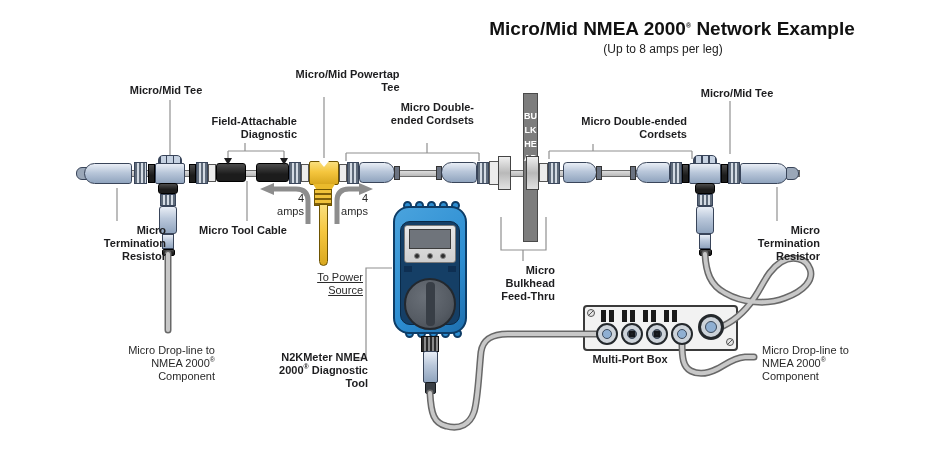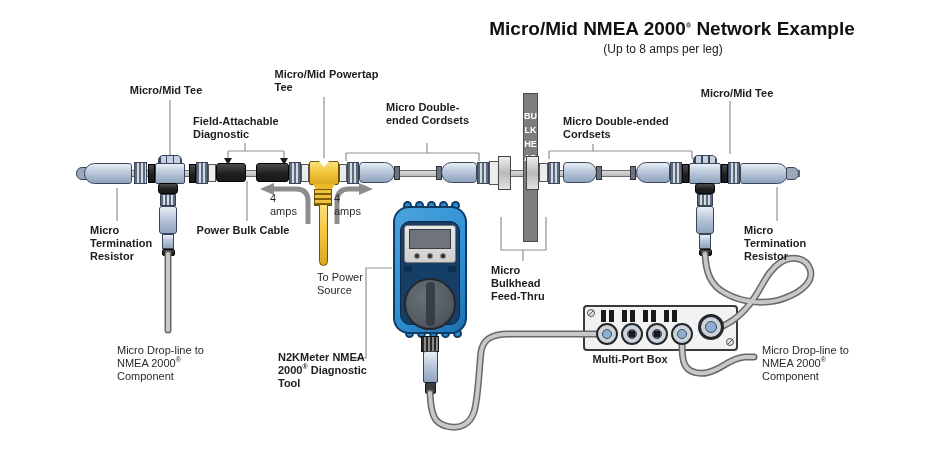--- a/index.html
+++ b/index.html
@@ -10,21 +10,21 @@
   body{background:#fff;font-family:"Liberation Sans",sans-serif;}
   .canvas{position:relative;width:950px;height:453px;background:#fff;overflow:hidden;}
   .c{position:absolute;}
   .steel{background:linear-gradient(#e9eef6,var(--connector-steel) 45%,#90a4be);border:1px solid #39455a;}
   .knurl{background:repeating-linear-gradient(90deg,#5f6b7a 0 2px,#d4dbe4 2px 4px);border:1px solid #39455a;}
   .kdark{background:repeating-linear-gradient(90deg,#2a2a2a 0 2px,#8a8a8a 2px 4px);border:1px solid #111;}
   .blackp{background:linear-gradient(#4c4c4c,var(--black-part) 60%);border:1px solid #000;}
   .whiter{background:#ececec;border:1px solid #555;}
   .yellow{background:linear-gradient(#fadf7d,var(--powertap-yellow) 45%,#d9a81f);border:1px solid #6e5300;}
   .crown{background:repeating-linear-gradient(90deg,#39455a 0 1.5px,#c6d2e2 1.5px 7px);border:1px solid #39455a;border-radius:5px 5px 0 0;}
-  .lbl{position:absolute;font-size:11px;line-height:13px;font-weight:bold;color:var(--ink);text-align:left;transform:translateX(-50%);}
+  .lbl{position:absolute;font-size:11px;line-height:13px;font-weight:bold;color:var(--ink);text-align:right;transform:translateX(-50%);}
   .lbl.rg{font-weight:normal;color:#2a2a2a;}
   .lbl.la{transform:none;text-align:left;}
   sup.reg{font-size:7px;vertical-align:super;line-height:0;}
   .title{position:absolute;left:672px;top:18px;transform:translateX(-50%);font-size:19px;font-weight:bold;color:#111;white-space:nowrap;}
   .subtitle{position:absolute;left:663px;top:42px;transform:translateX(-50%);font-size:12px;color:#222;}
   .bktext{position:absolute;inset:0;padding-top:15px;font-size:9px;line-height:14px;font-weight:bold;color:#fff;text-align:center;word-break:break-all;}
   .port{position:absolute;width:22px;height:22px;border-radius:50%;border:2px solid #24282c;background:#cdd3da;}
   .port .in{position:absolute;inset:4px;border-radius:50%;background:#8fafd2;border:1px solid #3c4a5c;}
   .port.pins .in{background:
     radial-gradient(circle at 30% 30%,#14161a 1.5px,transparent 2px),
@@ -204,24 +204,24 @@
       <div class="in"></div>
     </div>
 
   <div class="lbl" style="left:166px;top:84px;white-space:nowrap;">Micro/Mid Tee</div>
   <div class="lbl" style="left:245px;top:115px;width:104px;">Field-Attachable Diagnostic</div>
   <div class="lbl" style="left:337px;top:68px;width:125px;">Micro/Mid Powertap Tee</div>
   <div class="lbl" style="left:430px;top:101px;width:88px;">Micro Double-ended Cordsets</div>
   <div class="lbl" style="left:625px;top:115px;width:124px;">Micro Double-ended Cordsets</div>
   <div class="lbl" style="left:737px;top:87px;white-space:nowrap;">Micro/Mid Tee</div>
   <div class="lbl" style="left:128px;top:224px;width:76px;">Micro Termination Resistor</div>
-  <div class="lbl" style="left:243px;top:224px;white-space:nowrap;">Power Bulk Cable</div>
+  <div class="lbl" style="left:243px;top:224px;white-space:nowrap;">Micro Tool Cable</div>
   <div class="lbl rg" style="left:287px;top:192px;width:34px;">4 amps</div>
   <div class="lbl rg" style="left:351px;top:192px;width:34px;">4 amps</div>
-  <div class="lbl rg" style="left:348px;top:271px;width:62px;">To Power Source</div>
+  <div class="lbl rg" style="left:332px;top:271px;width:62px;text-decoration:underline;">To Power Source</div>
   <div class="lbl" style="left:523px;top:264px;width:64px;">Micro Bulkhead Feed-Thru</div>
   <div class="lbl" style="left:630px;top:353px;white-space:nowrap;">Multi-Port Box</div>
   <div class="lbl" style="left:782px;top:224px;width:76px;">Micro Termination Resistor</div>
   <div class="lbl rg" style="left:166px;top:344px;width:98px;">Micro Drop-line to NMEA 2000<sup class="reg">®</sup> Component</div>
   <div class="lbl" style="left:323px;top:351px;width:90px;">N2KMeter NMEA 2000<sup class="reg">®</sup> Diagnostic Tool</div>
   <div class="lbl rg la" style="left:762px;top:344px;width:100px;">Micro Drop-line to NMEA 2000<sup class="reg">®</sup> Component</div>
 
 </div>
 
 </body></html>

